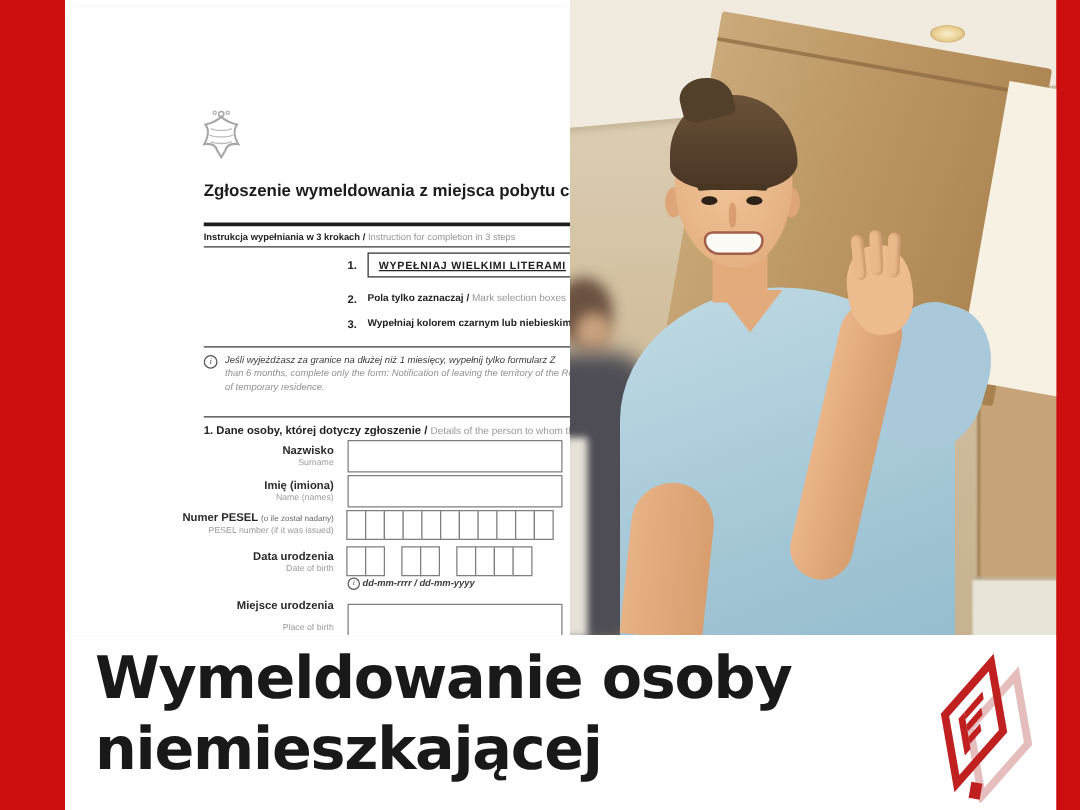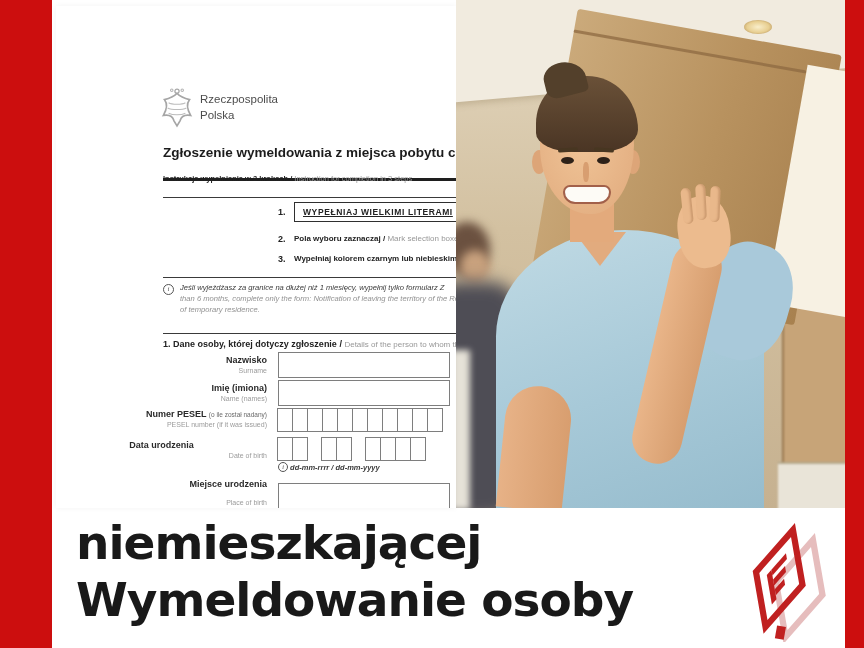--- a/index.html
+++ b/index.html
@@ -14,21 +14,21 @@
 
   
   .doc{position:absolute;left:56px;top:6px;width:400px;height:502px;background:#ffffff;
        overflow:hidden;box-shadow:0 0 6px rgba(0,0,0,0.05);color:#2a2a2a;}
   .doc .nw{white-space:nowrap;overflow:hidden;}
   .state{position:absolute;left:144px;top:85px;font-size:11.5px;line-height:16px;color:#4c4c4c;}
   .ftitle-pl{position:absolute;left:107px;top:139px;width:293px;font-size:13.5px;font-weight:bold;color:#1c1c1c;}
   .ftitle-en{position:absolute;left:107px;top:157px;width:293px;font-size:12.5px;color:#8e8e8e;}
   .rule{position:absolute;left:107px;width:293px;background:#3a3a3a;height:1px;}
   .rule.thick{height:3px;background:#1e1e1e;}
-  .instr{position:absolute;left:107px;top:168px;width:293px;font-size:7.5px;}
+  .instr{position:absolute;left:107px;top:179px;width:293px;font-size:7.5px;}
   .b{font-weight:bold;color:#222;}
   .g{color:#979797;}
   .stepnum{position:absolute;left:222px;font-size:9px;font-weight:bold;color:#222;}
   .stepbox{position:absolute;left:238px;top:196px;width:162px;height:18px;border:1.5px solid #2f2f2f;
            font-size:8.5px;font-weight:bold;letter-spacing:0.6px;line-height:18px;padding-left:8px;
            white-space:nowrap;overflow:hidden;color:#222;text-decoration:underline;}
   .steptxt{position:absolute;left:238px;width:162px;font-size:8px;white-space:nowrap;overflow:hidden;}
   .note-icon{position:absolute;left:107px;top:278px;width:9px;height:9px;border:1px solid #555;border-radius:50%;
              font-size:7px;line-height:9px;text-align:center;color:#555;font-style:italic;
              font-family:"Liberation Serif",serif;}
@@ -119,42 +119,38 @@
   <div class="doc">
 
     <svg class="abs" style="left:103px;top:80px;" width="36" height="44" viewBox="0 0 34 42">
       <circle cx="17" cy="5" r="2" fill="none" stroke="#a6a6a6" stroke-width="1.2"></circle>
       <circle cx="12" cy="4" r="1.2" fill="none" stroke="#b4b4b4" stroke-width="1"></circle>
       <circle cx="22" cy="4" r="1.2" fill="none" stroke="#b4b4b4" stroke-width="1"></circle>
       <path d="M17 7 C13 11 9 12 5 13 C8 17 7 23 4 28 C10 27 13 29 14 33 L17 38 L20 33 C21 29 24 27 30 28 C27 23 26 17 29 13 C25 12 21 11 17 7 Z" fill="none" stroke="#a6a6a6" stroke-width="1.6"></path>
       <path d="M9 16 C12 18 22 18 25 16 M8 21 C12 23 22 23 26 21 M9 26 C13 28 21 28 25 26" fill="none" stroke="#bcbcbc" stroke-width="1"></path>
     </svg>
 
-    <div class="state">
-      <div>Rzeczpospolita</div>
-      <div>Polska</div>
-    </div>
 
     <div class="ftitle-pl nw">Zgłoszenie wymeldowania z miejsca pobytu czasowego</div>
 
     <div class="rule thick" style="top:172px;"></div>
 
     <div class="instr nw">
       <span class="b">Instrukcja wypełniania w 3 krokach /</span>
       <span class="g">Instruction for completion in 3 steps</span>
     </div>
 
     <div class="rule" style="top:191px;"></div>
 
     <div class="stepnum" style="top:201px;">1.</div>
     <div class="stepbox">WYPEŁNIAJ WIELKIMI LITERAMI</div>
 
     <div class="stepnum" style="top:228px;">2.</div>
     <div class="steptxt" style="top:228px;">
-      <span class="b">Pola wyboru zaznaczaj /</span>
+      <span class="b">Pola tylko zaznaczaj /</span>
       <span class="g">Mark selection boxes</span>
     </div>
 
     <div class="stepnum" style="top:248px;">3.</div>
     <div class="steptxt" style="top:248px;">
       <span class="b">Wypełniaj kolorem czarnym lub niebieskim</span>
     </div>
 
     <div class="rule" style="top:271px;"></div>
 
@@ -192,21 +188,21 @@
         <div class="cell"></div>
       <div class="cell"></div>
         <div class="cell"></div>
         <div class="cell"></div>
         <div class="cell"></div>
       <div class="cell"></div>
         <div class="cell"></div>
         <div class="cell"></div>
     </div>
 
-    <div class="flabel" style="top:434px;text-align:center;">Data urodzenia</div>
+    <div class="flabel" style="top:434px;">Data urodzenia</div>
     <div class="fsub" style="top:446px;">Date of birth</div>
     <div class="cells" style="top:431px;">
       <div class="cell"></div>
         <div class="cell"></div>
       <div class="cgap"></div>
       <div class="cell"></div>
         <div class="cell"></div>
       <div class="cgap"></div>
       <div class="cell"></div>
         <div class="cell"></div>
@@ -256,22 +252,22 @@
     <div class="ph-mouth"></div>
 
     <div class="ph-forearm"></div>
     <div class="ph-hand"></div>
     <div class="ph-finger" style="left:226px;top:188px;transform:rotate(-6deg);"></div>
     <div class="ph-finger" style="left:240px;top:184px;transform:rotate(-3deg);"></div>
     <div class="ph-finger" style="left:254px;top:186px;transform:rotate(2deg);"></div>
   </div>
 
   <div class="banner-title">
+    <div>Wymeldowanie osoby</div>
     <div>niemieszkającej</div>
-    <div>Wymeldowanie osoby</div>
   </div>
 
   <svg class="logo" viewBox="0 0 96 120">
 
     <g transform="matrix(0.66,-0.75,0.17,0.98,34,60)">
       <rect x="0" y="0" width="56" height="56" fill="none" stroke-width="8" stroke="#e6bdbd"></rect>
     </g>
 
     <g transform="matrix(0.66,-0.75,0.17,0.98,14,50)">
       <rect x="0" y="0" width="56" height="56" fill="none" stroke-width="8" stroke="#c02020"></rect>

